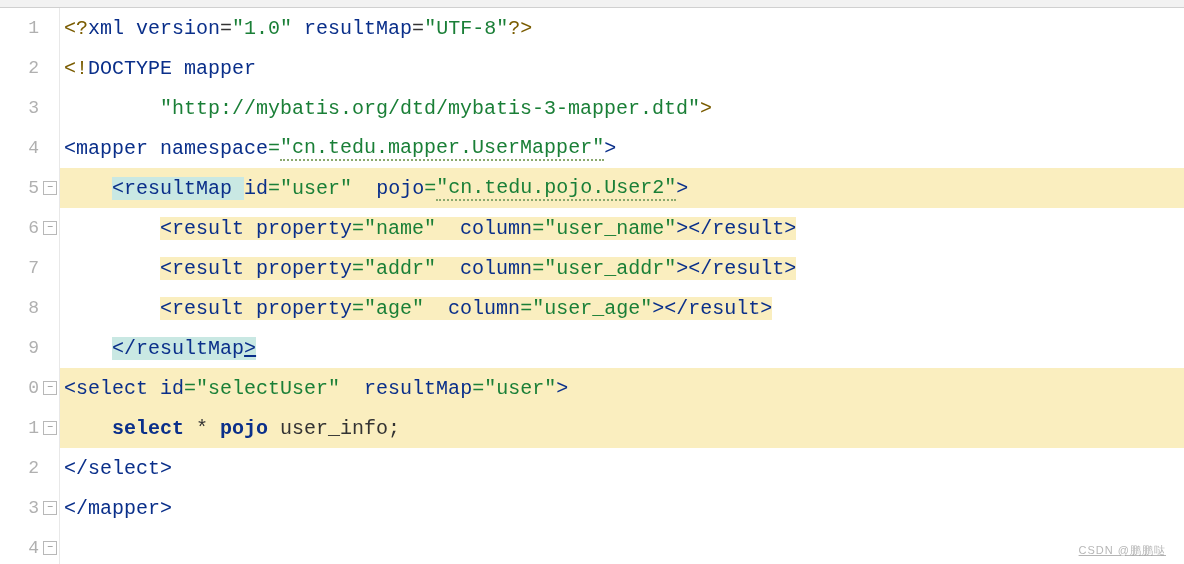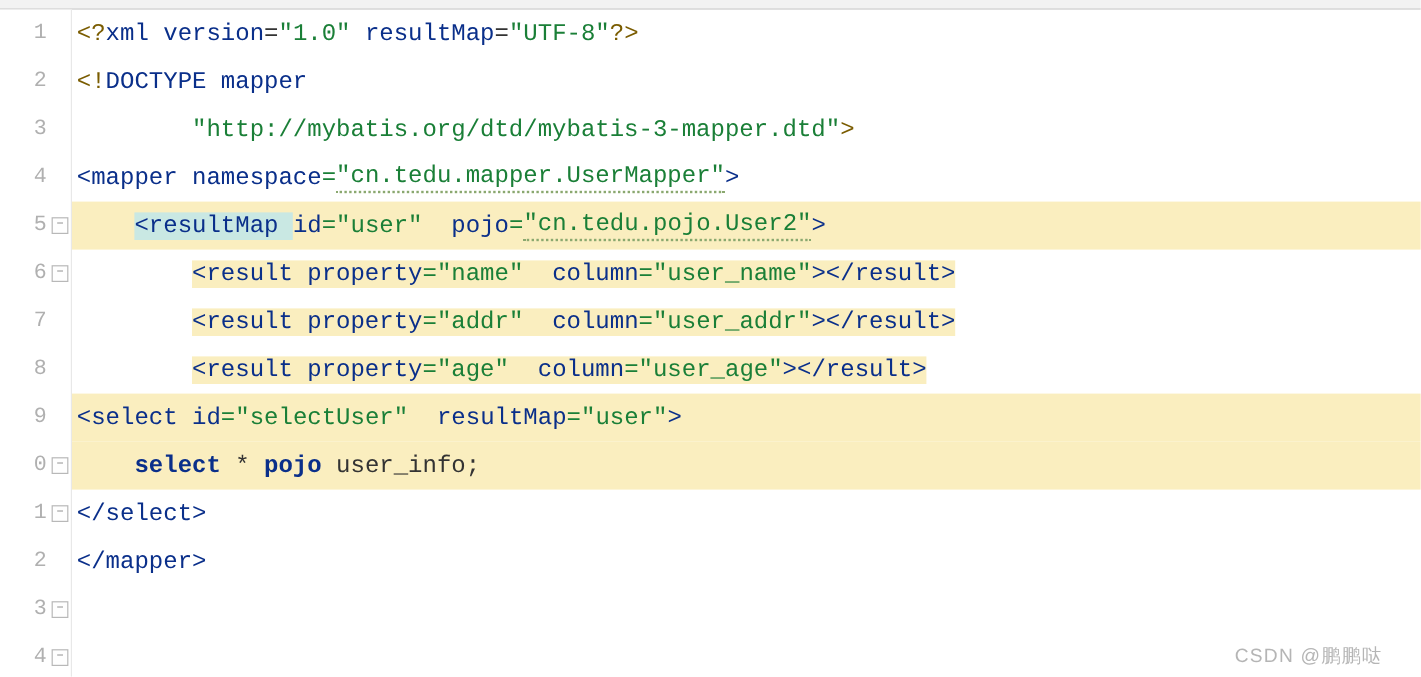--- a/index.html
+++ b/index.html
@@ -84,25 +84,26 @@
   .c-tag { color: #0a2f8a; font-weight: 500; font-family: Liberation Mono, monospace; }
   .c-attr { color: #0a2f8a; }
   .c-str { color: #1a7f37; }
   .c-keyword { color: #0a2f8a; font-weight: 600; }
   .c-brown { color: #7a5c00; }
   .c-punc { color: #333; }
 
   .watermark {
     position: absolute;
     bottom: 6px;
-    right: 32px;
+    right: 18px;
     color: rgba(120,120,120,0.55);
-    font-size: 16px;
+    font-size: 11px;
     font-family: sans-serif;
     letter-spacing: 1px;
+    text-decoration: underline;
   }
 </style>
 </head>
 <body>
 
 <div class="tabs">
   <div class="tab">
       <span class="tab-icon"></span>
       <span></span>
     </div>
@@ -208,20 +209,23 @@
     </div>
 
     <div class="line">
       <span>        </span><span class="hl-span-yellow"><span class="c-tag">&lt;</span><span class="c-tag">result </span><span class="c-attr">property</span><span class="c-str">=</span><span class="c-str">"addr"</span><span>  </span><span class="c-attr">column</span><span class="c-str">=</span><span class="c-str">"user_addr"</span><span class="c-tag">&gt;&lt;/</span><span class="c-tag">result</span><span class="c-tag">&gt;</span></span>
     </div>
 
     <div class="line">
       <span>        </span><span class="hl-span-yellow"><span class="c-tag">&lt;</span><span class="c-tag">result </span><span class="c-attr">property</span><span class="c-str">=</span><span class="c-str">"age"</span><span>  </span><span class="c-attr">column</span><span class="c-str">=</span><span class="c-str">"user_age"</span><span class="c-tag">&gt;&lt;/</span><span class="c-tag">result</span><span class="c-tag">&gt;</span></span>
     </div>
 
+    <div class="line">
+      <span>    </span><span class="hl-span-teal"><span class="c-tag">&lt;/</span><span class="c-tag">resultMap</span><span class="c-tag" style="text-decoration: underline;">&gt;</span></span>
+    </div>
 
     <div class="line hl-yellow-full">
       <span class="c-tag">&lt;</span><span class="c-tag">select </span><span class="c-attr">id</span><span class="c-str">=</span><span class="c-str">"selectUser"</span><span>  </span><span class="c-attr">resultMap</span><span class="c-str">=</span><span class="c-str">"user"</span><span class="c-tag">&gt;</span>
     </div>
 
     <div class="line hl-yellow-full">
       <span>    </span><span class="c-keyword">select</span><span class="c-default"> * </span><span class="c-keyword">pojo</span><span class="c-default"> user_info;</span>
     </div>
 
     <div class="line">

